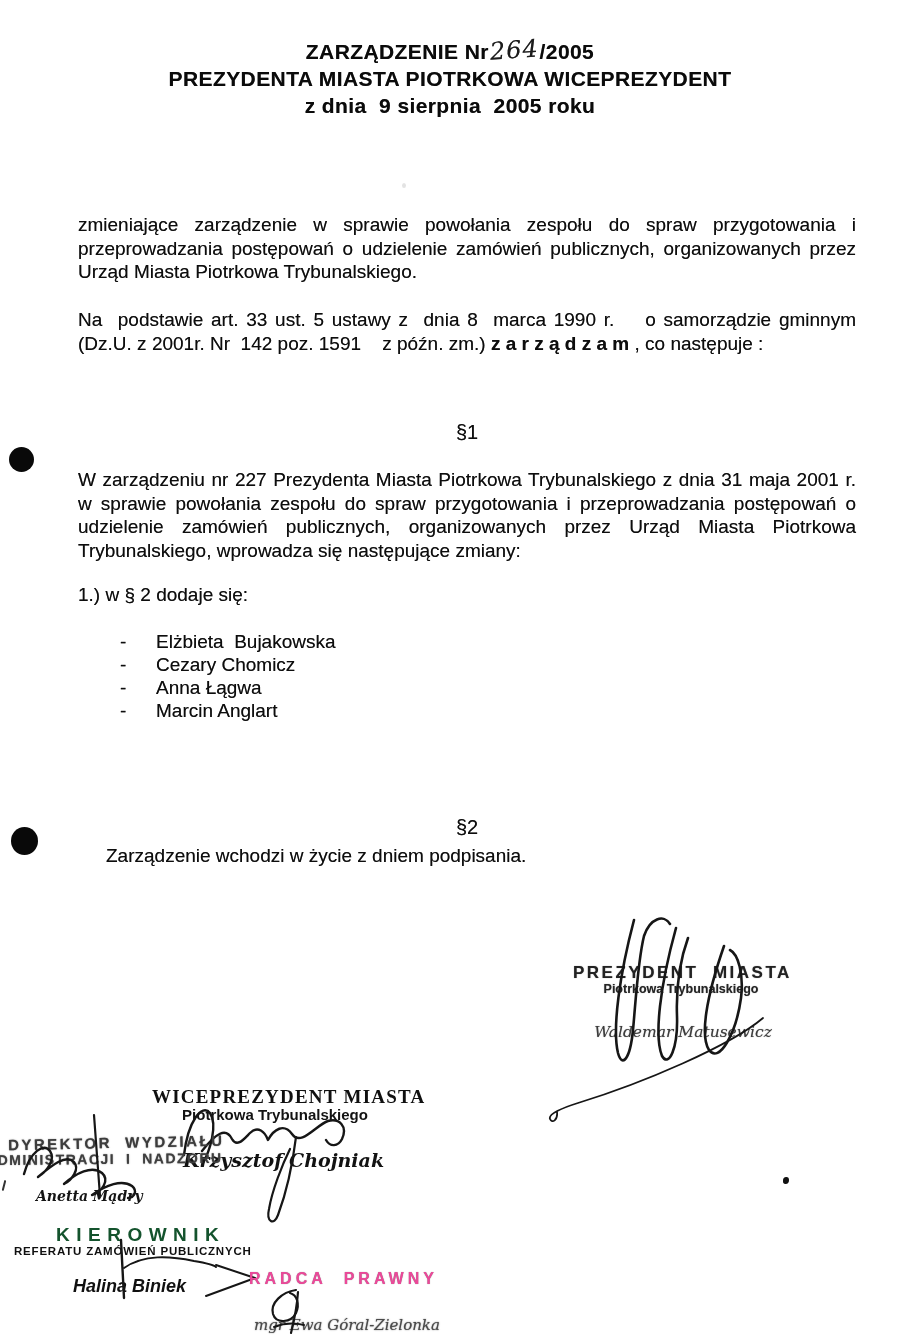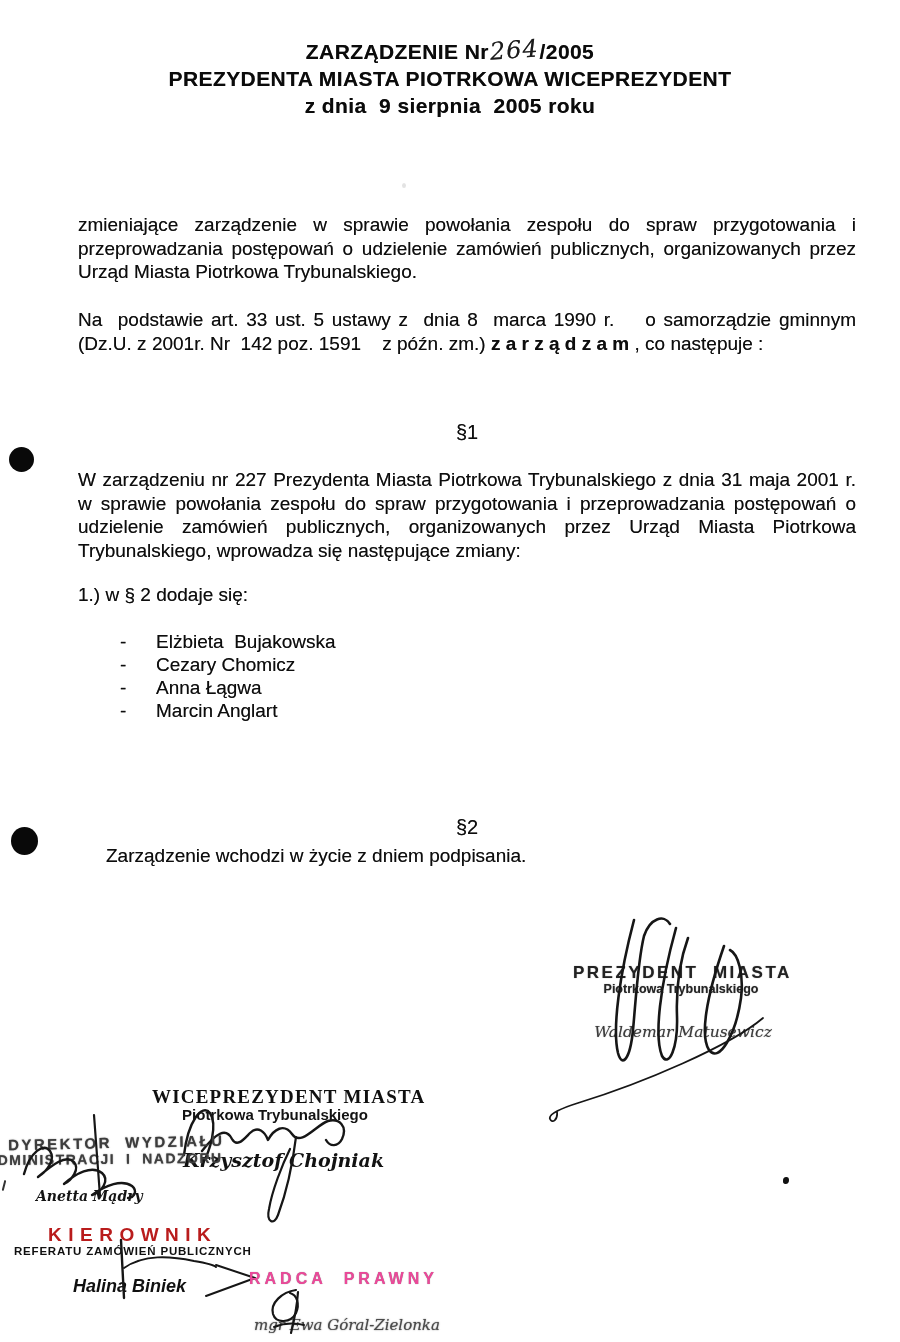--- a/index.html
+++ b/index.html
@@ -96,22 +96,22 @@
     font-size:14px; font-weight:bold; letter-spacing:1.5px;
     color:#3f3f3f; text-shadow:0 0 1.2px rgba(60,60,60,.8);
     transform:rotate(-.6deg);
   }
   .dir-name{
     left:36px; top:1188px;
     font-family:"DejaVu Serif", serif; font-style:italic; font-weight:bold;
     font-size:14px; color:#141414;
   }
   .mgr-title1{
-    left:48px; top:1224px;
-    font-size:19px; font-weight:bold; letter-spacing:6.5px; color:#b91c1c;
+    left:56px; top:1224px;
+    font-size:19px; font-weight:bold; letter-spacing:6.5px; color:#14532d;
   }
   .mgr-title2{
     left:14px; top:1245px;
     font-size:11.5px; font-weight:bold; letter-spacing:.8px; color:#101010;
   }
   .mgr-name{
     left:73px; top:1276px;
     font-style:italic; font-weight:bold; font-size:18px; color:#101010;
   }
   .legal-title{

